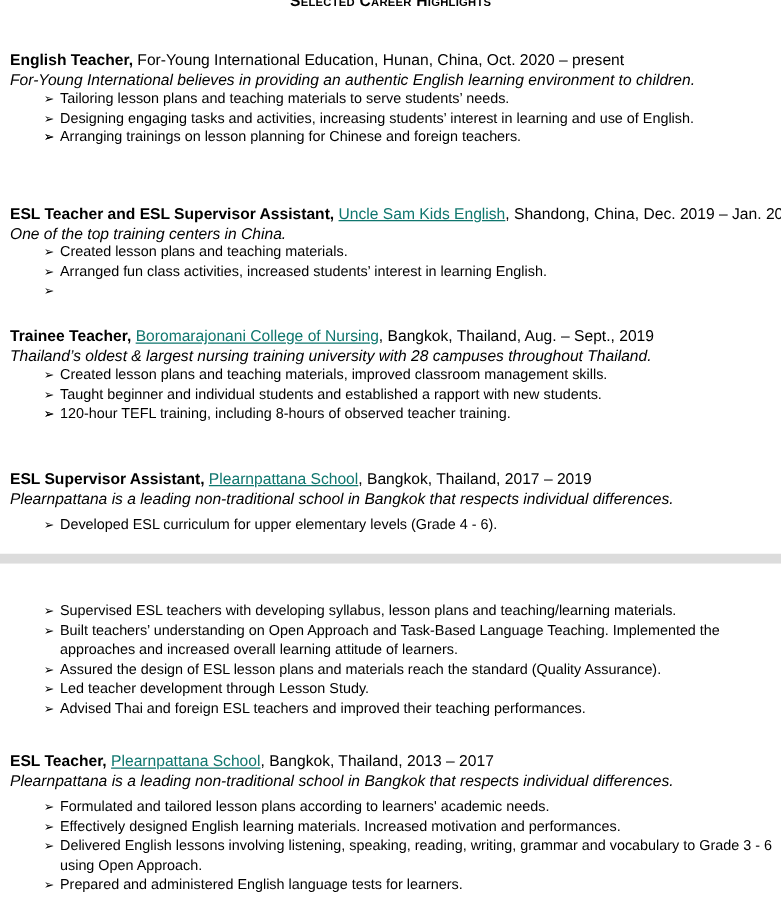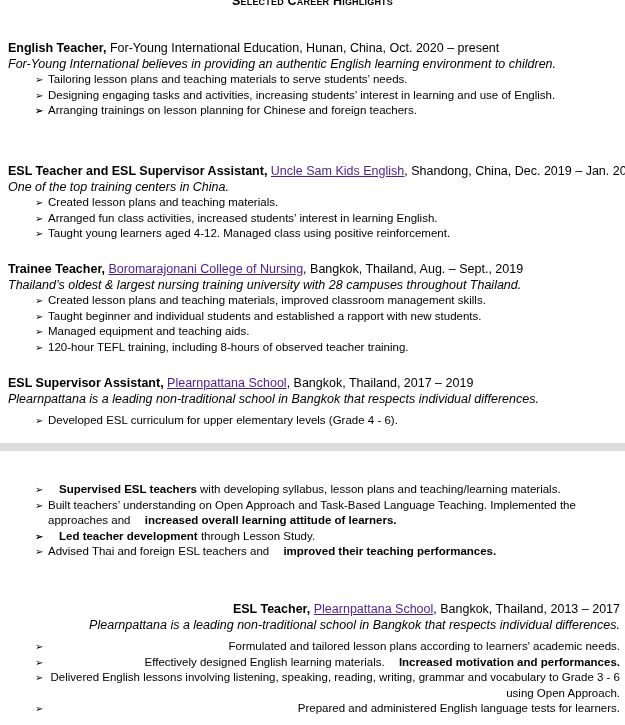--- a/index.html
+++ b/index.html
@@ -12,26 +12,26 @@
   .gap { position: absolute; left: 0; top: 443px; width: 625px; height: 8px; background: #dcdcdc; }
   .page2 { top: 451px; height: 274px; }
   .title {
     position: absolute; top: -6px; left: 0; width: 625px; text-align: center;
     font-weight: bold; font-variant: small-caps; font-size: 12.5px; letter-spacing: 0.2px;
   }
   .job { position: absolute; left: 8px; width: 612px; font-size: 12.5px; line-height: 16px; }
   .head { white-space: nowrap; }
   .head b { font-weight: bold; }
   .desc { font-style: italic; white-space: nowrap; }
-  a.link { color: #4c1d95; text-decoration: underline; }
+  a.link { color: #0f766e; text-decoration: underline; }
   ul.bul { list-style: none; margin: 0; padding: 0; }
   ul.bul li { position: relative; padding-left: 40px; font-size: 11.5px; line-height: 15.5px; }
   ul.bul li .mk { position: absolute; left: 27px; top: 0; font-size: 10px; }
   ul.bul.spaced { margin-top: 6px; }
-  .bold { font-weight: bold; margin-left: 11px; }
+  .bold { font-weight: normal; }
 </style>
 </head>
 <body>
 
 <div class="page page1">
   <div class="title">Selected Career Highlights</div>
 
   <div class="job" style="top:40px;">
     <div class="head">
       <b>English Teacher,</b><span> For-Young International Education</span><span>, Hunan, China, Oct. 2020 – present</span>
@@ -46,33 +46,33 @@
   </div>
 
   <div class="job" style="top:163px;">
     <div class="head">
       <b>ESL Teacher and ESL Supervisor Assistant,</b> <a class="link" href="#">Uncle Sam Kids English</a><span>, Shandong, China, Dec. 2019 – Jan. 2020</span>
     </div>
     <div class="desc">One of the top training centers in China.</div>
     <ul class="bul">
       <li><span class="mk">➢</span><span>Created lesson plans and teaching materials.</span></li>
       <li><span class="mk">➢</span><span>Arranged fun class activities, increased students’ interest in learning English.</span></li>
-      <li><span class="mk">➢</span><span>Taught young learners aged 4-12. Managed class using positive reinforcement.</span></li>
+      <li><span class="mk">➢</span></li>
     </ul>
   </div>
 
   <div class="job" style="top:261px;">
     <div class="head">
       <b>Trainee Teacher,</b> <a class="link" href="#">Boromarajonani College of Nursing</a><span>, Bangkok, Thailand, Aug. – Sept., 2019</span>
     </div>
     <div class="desc">Thailand’s oldest &amp; largest nursing training university with 28 campuses throughout Thailand.</div>
     <ul class="bul">
       <li><span class="mk">➢</span><span>Created lesson plans and teaching materials, improved classroom management skills.</span></li>
       <li><span class="mk">➢</span><span>Taught beginner and individual students and established a rapport with new students.</span></li>
-      <li><span class="mk">➢</span><span>Managed equipment and teaching aids.</span></li>
+      <li><span class="mk">➢</span></li>
       <li><span class="mk">➢</span><span>120-hour TEFL training, including 8-hours of observed teacher training.</span></li>
     </ul>
   </div>
 
   <div class="job" style="top:375px;">
     <div class="head">
       <b>ESL Supervisor Assistant,</b> <a class="link" href="#">Plearnpattana School</a><span>, Bangkok, Thailand, 2017 – 2019</span>
     </div>
     <div class="desc">Plearnpattana is a leading non-traditional school in Bangkok that respects individual differences.</div>
     <ul class="bul spaced">
@@ -82,27 +82,27 @@
 </div>
 
 <div class="gap"></div>
 
 <div class="page page2">
 
   <div class="job" style="top:31px;">
     <ul class="bul">
       <li><span class="mk">➢</span><span class="bold">Supervised ESL teachers</span><span> with developing syllabus, lesson plans and teaching/learning materials.</span></li>
       <li><span class="mk">➢</span><span>Built teachers’ understanding on Open Approach and Task-Based Language Teaching. Implemented the approaches and </span><span class="bold">increased overall learning attitude of learners.</span></li>
-      <li><span class="mk">➢</span></li>
+      <li><span class="mk">➢</span><span>Assured the design of ESL lesson plans and materials reach the standard (Quality Assurance).</span></li>
       <li><span class="mk">➢</span><span class="bold">Led teacher development</span><span> through Lesson Study.</span></li>
       <li><span class="mk">➢</span><span>Advised Thai and foreign ESL teachers and </span><span class="bold">improved their teaching performances.</span></li>
     </ul>
   </div>
 
-  <div class="job" style="top:150px;text-align:right;">
+  <div class="job" style="top:150px;">
     <div class="head">
       <b>ESL Teacher,</b> <a class="link" href="#">Plearnpattana School</a><span>, Bangkok, Thailand, 2013 – 2017</span>
     </div>
     <div class="desc">Plearnpattana is a leading non-traditional school in Bangkok that respects individual differences.</div>
     <ul class="bul spaced">
       <li><span class="mk">➢</span><span>Formulated and tailored lesson plans according to learners' academic needs.</span></li>
       <li><span class="mk">➢</span><span>Effectively designed English learning materials. </span><span class="bold">Increased motivation and performances.</span></li>
       <li><span class="mk">➢</span><span>Delivered English lessons involving listening, speaking, reading, writing, grammar and vocabulary to Grade 3 - 6 using Open Approach.</span></li>
       <li><span class="mk">➢</span><span>Prepared and administered English language tests for learners.</span></li>
     </ul>

